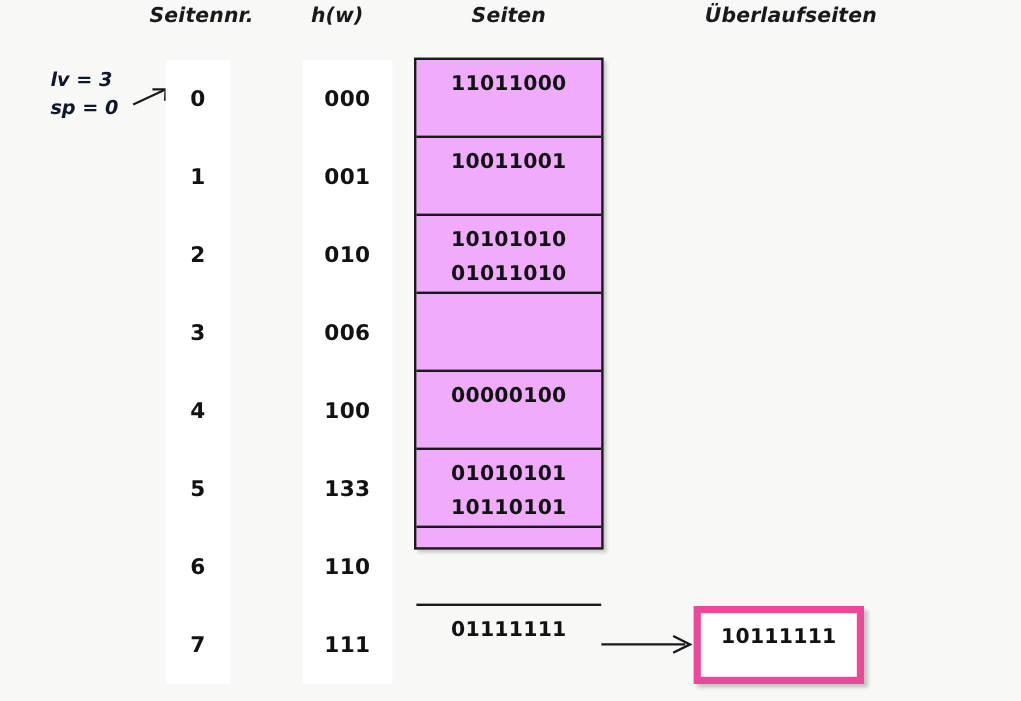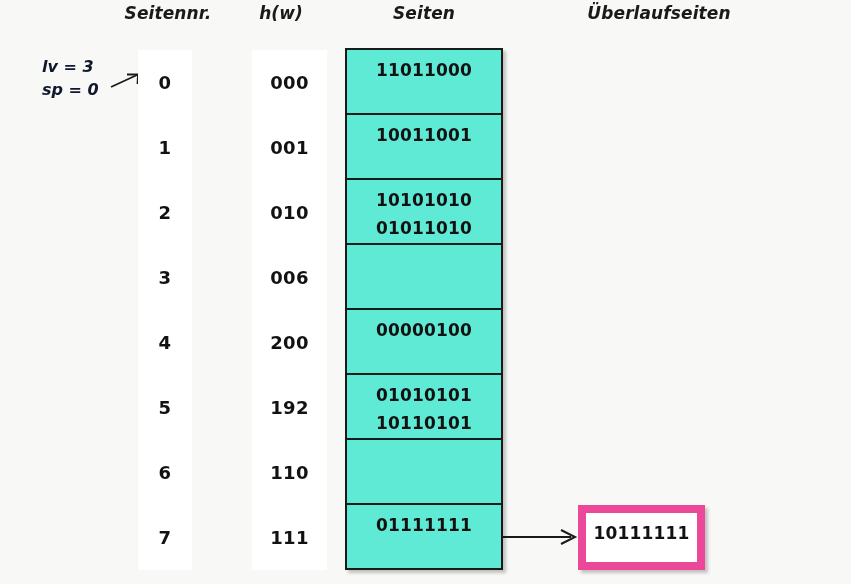--- a/index.html
+++ b/index.html
@@ -82,22 +82,22 @@
     color: #121212;
     letter-spacing: 0.3px;
   }
 
   
   #seiten-box {
     position: absolute;
     left: 345px;
     top: 48px;
     width: 158px;
-    height: 522px;
-    background: #5eead4;
+    height: 410px;
+    background: #f0abfc;
     border: 2px solid #1a1a1a;
     box-sizing: border-box;
     box-shadow: 3px 3px 3px rgba(0,0,0,0.22);
   }
   .page-row {
     height: 65px;
     box-sizing: border-box;
     border-bottom: 2px solid #1a1a1a;
     display: flex;
     flex-direction: column;
@@ -115,24 +115,24 @@
     line-height: 28px;
     letter-spacing: 0.2px;
     white-space: nowrap;
   }
 
   
   #overflow-box {
     position: absolute;
     left: 578px;
     top: 505px;
-    width: 127px;
+    width: 142px;
     height: 65px;
     background: #ffffff;
-    border: 8px solid #ec4899;
+    border: 6px solid #ec4899;
     box-sizing: border-box;
     box-shadow: 3px 3px 3px rgba(0,0,0,0.22);
     display: flex;
     flex-direction: column;
     align-items: center;
     justify-content: flex-start;
     padding-top: 6px;
   }
 
   
@@ -173,22 +173,22 @@
       <div class="band-cell">5</div>
       <div class="band-cell">6</div>
       <div class="band-cell">7</div>
     </div>
 
   <div class="band" id="band-hw">
       <div class="band-cell">000</div>
       <div class="band-cell">001</div>
       <div class="band-cell">010</div>
       <div class="band-cell">006</div>
-      <div class="band-cell">200</div>
-      <div class="band-cell">192</div>
+      <div class="band-cell">100</div>
+      <div class="band-cell">133</div>
       <div class="band-cell">110</div>
       <div class="band-cell">111</div>
     </div>
 
   <div id="seiten-box">
       <div class="page-row">
         <div class="page-entry">11011000</div>
       </div>
       <div class="page-row">
         <div class="page-entry">10011001</div>

